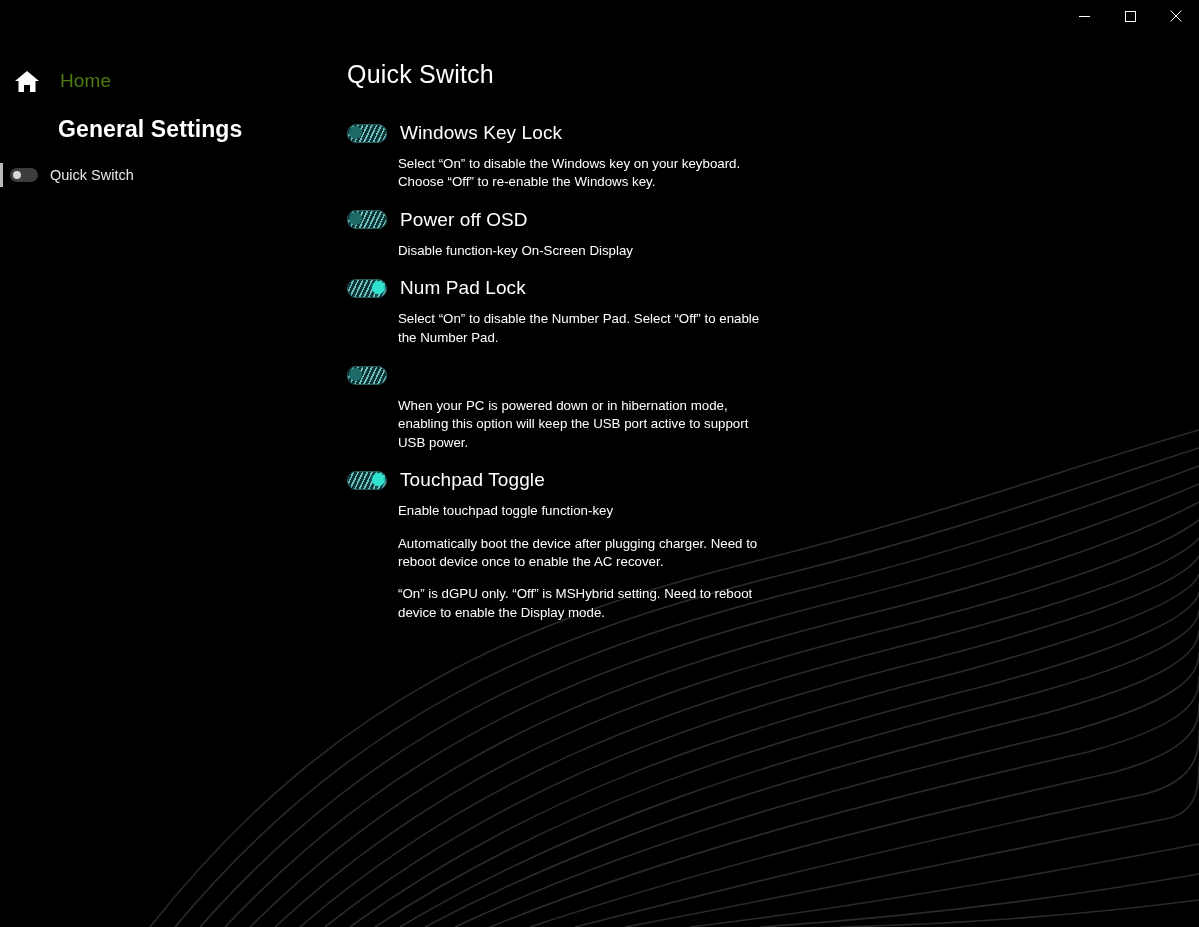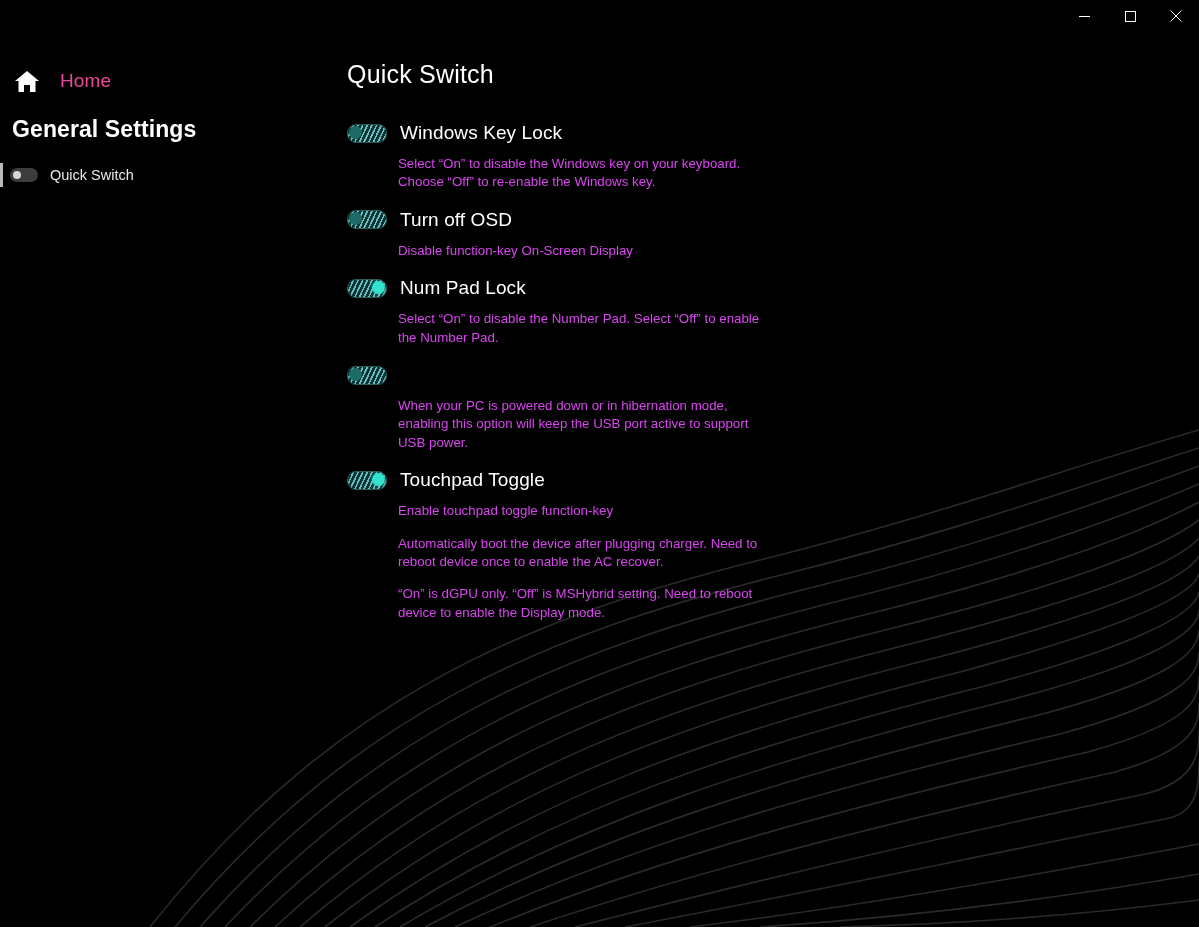--- a/index.html
+++ b/index.html
@@ -64,29 +64,30 @@
   #home-icon {
     width: 34px;
     height: 30px;
     display: flex;
     align-items: center;
     justify-content: center;
     margin-right: 16px;
   }
   #home-label {
     font-size: 19px;
-    color: #ec4899;
+    color: #4d7c0f;
     letter-spacing: 0.1px;
   }
   #sidebar-title {
     font-size: 23px;
     font-weight: bold;
     padding-left: 12px;
     margin-top: 14px;
     letter-spacing: 0.1px;
+    margin-left: 46px;
   }
   #nav-list {
     margin-top: 17px;
   }
   .nav-item {
     position: relative;
     display: flex;
     align-items: center;
     height: 30px;
     padding-left: 10px;
@@ -148,21 +149,21 @@
   }
   .setting-title {
     font-size: 19px;
     font-weight: 400;
     color: #ffffff;
     letter-spacing: 0.1px;
   }
   .setting-desc {
     font-size: 13.3px;
     line-height: 18.4px;
-    color: #d946ef;
+    color: #ffffff;
     margin: 8px 0 14px 51px;
     max-width: 380px;
   }
 
   
   .pill {
     width: 38px;
     height: 17px;
     border-radius: 9px;
     background: #0b2a2a;
@@ -276,21 +277,21 @@
     </div>
     <div class="setting-desc">Select “On” to disable the Windows key on your keyboard.  Choose “Off” to re-enable the Windows key.</div>
   </div>
 
   <div class="setting">
     <div class="setting-head">
       <span class="pill off">
           <span class="hatch"></span>
           <span class="knob"></span>
         </span>
-      <span class="setting-title">Turn off OSD</span>
+      <span class="setting-title">Power off OSD</span>
     </div>
     <div class="setting-desc">Disable function-key On-Screen Display</div>
   </div>
 
   <div class="setting">
     <div class="setting-head">
       <span class="pill on">
           <span class="hatch"></span>
           <span class="knob"></span>
         </span>

